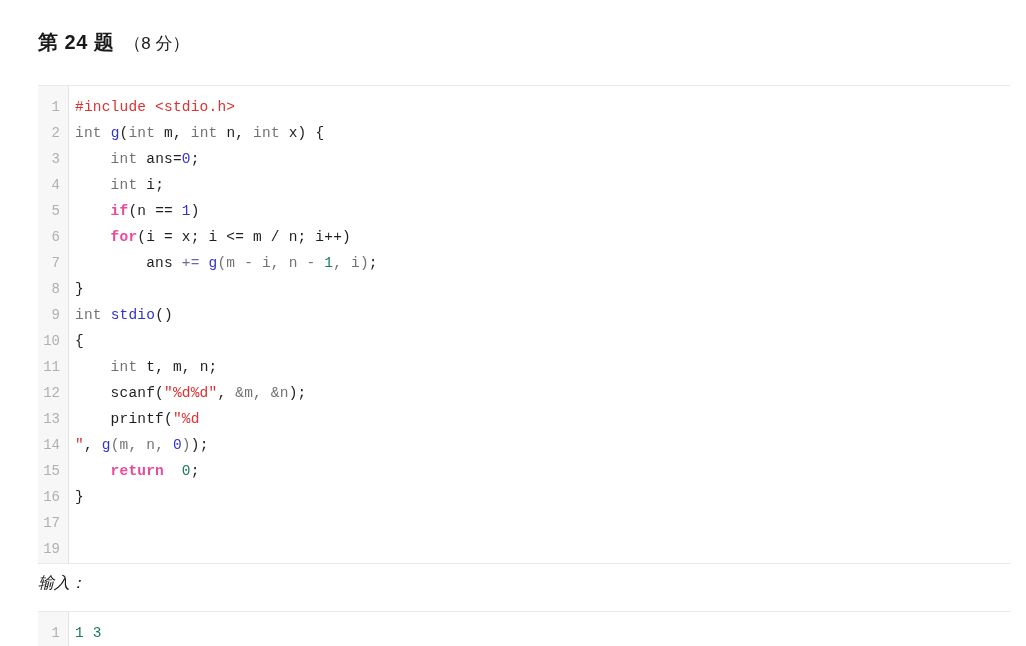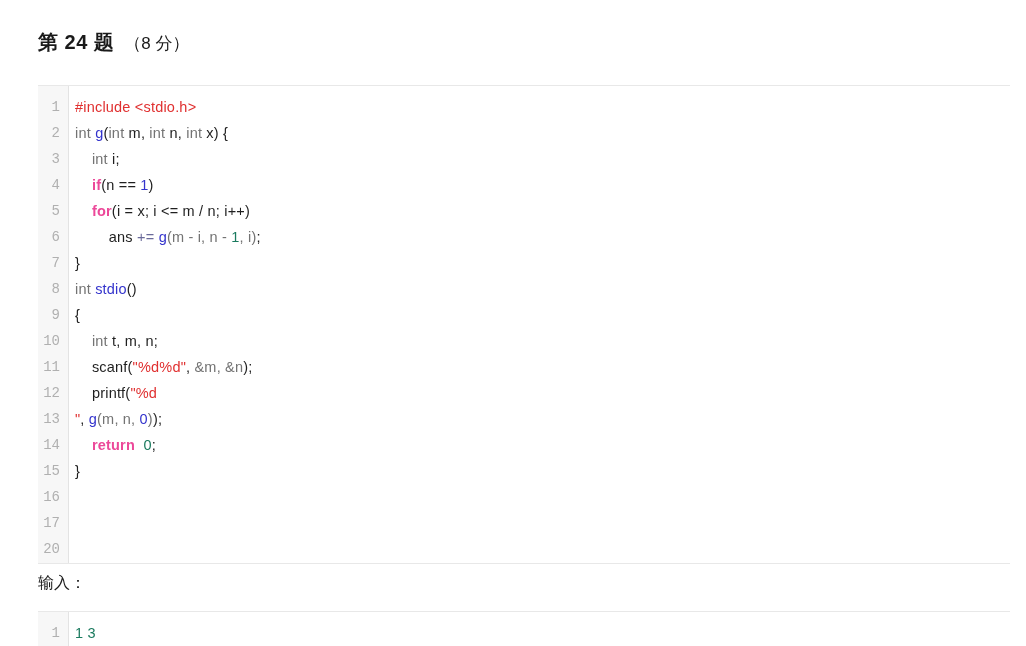--- a/index.html
+++ b/index.html
@@ -90,21 +90,21 @@
     color: #b0b0b0;
   }
 
   .code-body {
     padding: 8px 0 8px 6px;
     flex: 1 1 auto;
     overflow: hidden;
   }
   .code-body .cl {
     display: block;
-    font-family: Liberation Sans, sans-serif;
+    font-family: Liberation Mono, monospace;
     font-size: 14.5px;
     line-height: 26px;
     white-space: pre;
     color: #1f1f1f;
     letter-spacing: 0.2px;
   }
 
   
   .t-pre  { color: #e03030; }      
   .t-str  { color: #e03030; }      
@@ -118,20 +118,21 @@
 
   
   .io-label {
     position: absolute;
     left: 38px;
     top: 575px;
     font-size: 16px;
     color: #1a1a1a;
     line-height: 1;
     white-space: nowrap;
+    font-style: italic;
   }
 
   
   .input-code .code-body .cl { color: #1a7a5e; }
 </style>
 </head>
 <body>
 
 <div class="page">
 
@@ -152,28 +153,29 @@
         <span class="ln">8</span>
         <span class="ln">9</span>
         <span class="ln">10</span>
         <span class="ln">11</span>
         <span class="ln">12</span>
         <span class="ln">13</span>
         <span class="ln">14</span>
         <span class="ln">15</span>
         <span class="ln">16</span>
         <span class="ln">17</span>
-        <span class="ln">20</span>
+        <span class="ln">19</span>
       </div>
       <div class="code-body">
 
         <span class="cl"><span class="t-pre">#include &lt;stdio.h&gt;</span></span>
 
         <span class="cl"><span class="t-type">int</span><span class="t-pl"> </span><span class="t-fn">g</span><span class="t-pl">(</span><span class="t-type">int</span><span class="t-pl"> m, </span><span class="t-type">int</span><span class="t-pl"> n, </span><span class="t-type">int</span><span class="t-pl"> x) {</span></span>
 
+        <span class="cl"><span class="t-pl">    </span><span class="t-type">int</span><span class="t-pl"> ans=</span><span class="t-numb">0</span><span class="t-pl">;</span></span>
 
         <span class="cl"><span class="t-pl">    </span><span class="t-type">int</span><span class="t-pl"> i;</span></span>
 
         <span class="cl"><span class="t-pl">    </span><span class="t-kw">if</span><span class="t-pl">(n == </span><span class="t-numb">1</span><span class="t-pl">)</span></span>
 
 
         <span class="cl"><span class="t-pl">    </span><span class="t-kw">for</span><span class="t-pl">(i = x; i &lt;= m / n; i++)</span></span>
 
         <span class="cl"><span class="t-pl">        ans </span><span class="t-op">+=</span><span class="t-pl"> </span><span class="t-fn">g</span><span class="t-type">(m - i, n - </span><span class="t-num">1</span><span class="t-type">, i)</span><span class="t-pl">;</span></span>
 

